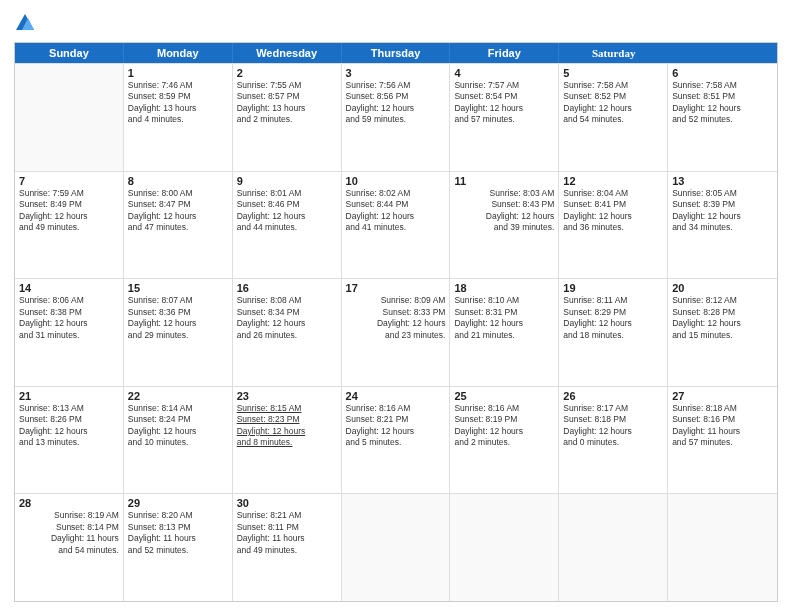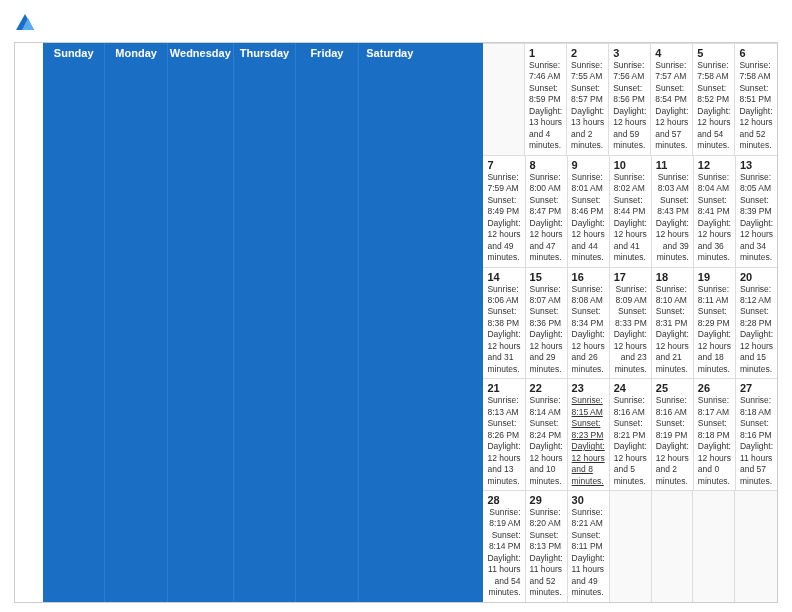--- a/index.html
+++ b/index.html
@@ -48,38 +48,37 @@
       color: #222;
       font-weight: normal;
     }
     .subtitle {
       font-size: 14px;
       color: #444;
     }
     .calendar {
       flex: 1;
       display: flex;
-      flex-direction: row;
+      flex-direction: column;
       border: 1px solid #ccc;
-      padding-left: 28px;
     }
     .cal-header {
       display: grid;
       grid-template-columns: repeat(7, 1fr);
       background: #1a6fc4;
     }
     .cal-header-cell {
       color: #fff;
       font-size: 11px;
       font-weight: bold;
       text-align: center;
       padding: 4px 2px;
       border-right: 1px solid #2a7fd4;
     }
-    .cal-header-cell:last-child { border-right: none; }
+    .cal-header-cell:last-child { border-right: none; font-family: Liberation Serif, serif; }
     .cal-body {
       flex: 1;
       display: flex;
       flex-direction: column;
     }
     .cal-row {
       display: grid;
       grid-template-columns: repeat(7, 1fr);
       flex: 1;
       border-top: 1px solid #ddd;

